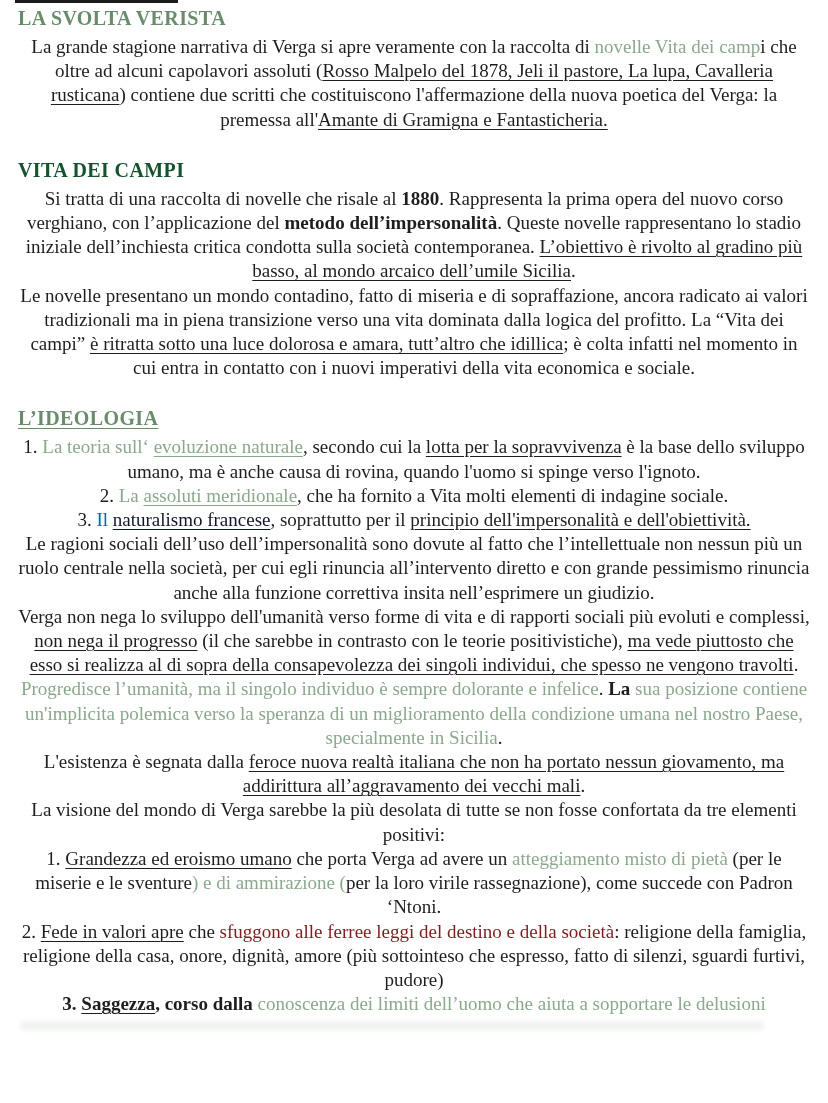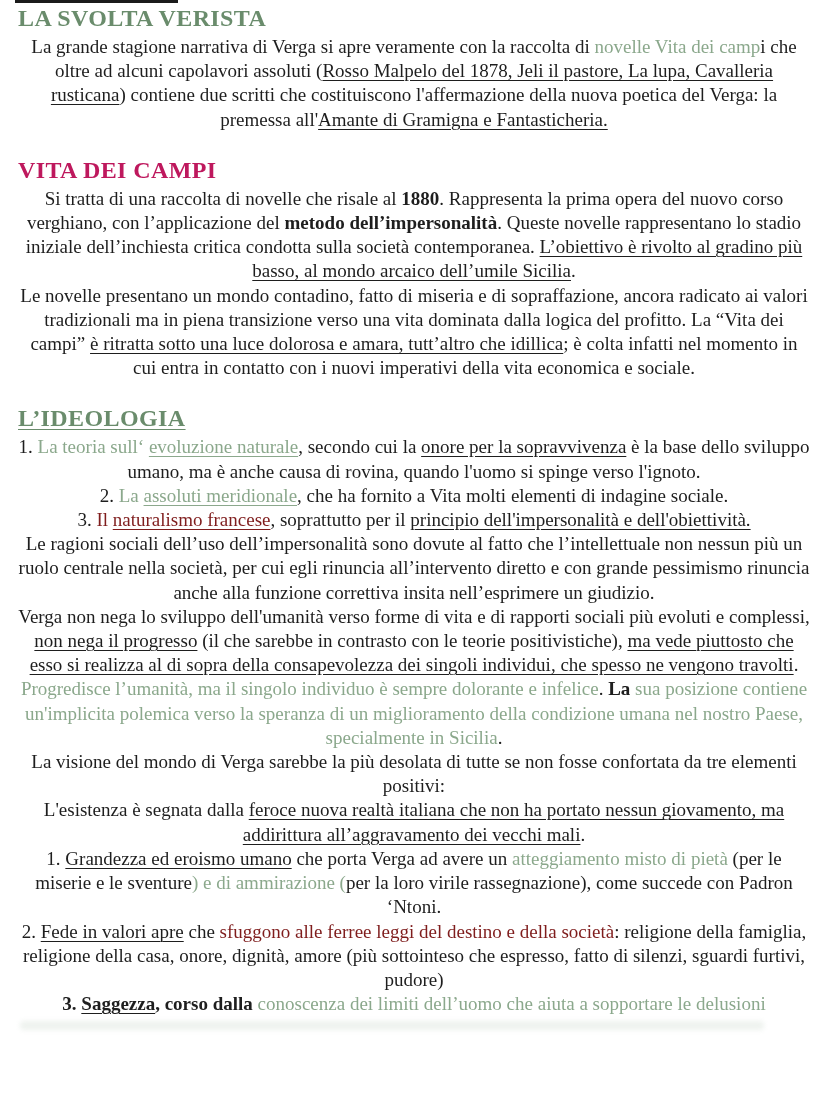--- a/index.html
+++ b/index.html
@@ -15,21 +15,21 @@
     font-size: 19px;
     line-height: 24.2px;
   }
   .artifact-top {
     position: absolute; left: 15px; top: 0; width: 163px; height: 3px;
     background: #1b1b1b;
   }
   section { margin: 0 0 27px 0; }
   section:last-of-type { margin-bottom: 0; }
   h2 {
-    font-size: 24px; font-weight: bold; margin: 0 0 6px 0;
+    font-size: 20px; font-weight: bold; margin: 0 0 6px 0;
     letter-spacing: 0.4px; line-height: 22px;
   }
   .para { margin: 0; text-align: center; }
   .bold { font-weight: bold; }
   .underline {
     text-decoration: underline;
     text-underline-offset: 3px;
     text-decoration-thickness: 1.4px;
   }
   .ghost-line {
@@ -47,37 +47,37 @@
 <main class="page" style="color: rgb(30, 30, 30);">
 
   <section>
     <h2 class="heading" style="color: rgb(106, 140, 108);">LA SVOLTA VERISTA</h2>
     <div>
         <p class="para"><span>La grande stagione narrativa di  Verga si apre veramente con la raccolta di </span><span style="color: rgb(139, 168, 140);">novelle Vita dei camp</span><span>i che oltre ad alcuni capolavori assoluti (</span><span class="underline">Rosso Malpelo del 1878, Jeli il pastore, La lupa, Cavalleria rusticana</span><span>) contiene due scritti che costituiscono l'affermazione della nuova poetica del Verga: la premessa all'</span><span class="underline">Amante di Gramigna e Fantasticheria.</span></p>
       </div>
   </section>
 
   <section>
-    <h2 class="heading" style="color: #be185d;">VITA DEI CAMPI</h2>
+    <h2 class="heading" style="color: #14532d;">VITA DEI CAMPI</h2>
     <div>
         <p class="para"><span>Si tratta di una raccolta di novelle che risale al </span><span class="bold">1880</span><span>. Rappresenta la prima opera del nuovo corso verghiano, con l’applicazione del </span><span class="bold">metodo dell’impersonalità</span><span>. Queste novelle rappresentano lo stadio iniziale dell’inchiesta critica condotta sulla società contemporanea. </span><span class="underline">L’obiettivo è rivolto al gradino più basso, al mondo arcaico dell’umile Sicilia</span><span>.</span></p>
         <p class="para"><span>Le novelle presentano un mondo contadino, fatto di miseria e di sopraffazione, ancora radicato ai valori tradizionali ma in piena transizione verso una vita dominata dalla logica del profitto. La “Vita dei campi” </span><span class="underline">è ritratta sotto una luce dolorosa e amara, tutt’altro che idillica</span><span>; è colta infatti nel momento in cui entra in contatto con i nuovi imperativi della vita economica e sociale.</span></p>
       </div>
   </section>
 
   <section>
     <h2 class="heading underline" style="color: rgb(106, 140, 108);">L’IDEOLOGIA</h2>
     <div>
-        <p class="para"><span>1. </span><span style="color: rgb(139, 168, 140);">La teoria sull‘ </span><span class="underline" style="color: rgb(139, 168, 140);">evoluzione naturale</span><span>, secondo cui la </span><span class="underline">onore per la sopravvivenza</span><span> è la base dello sviluppo umano, ma è anche causa di rovina, quando l'uomo si spinge verso l'ignoto.</span></p>
+        <p class="para"><span>1. </span><span style="color: rgb(139, 168, 140);">La teoria sull‘ </span><span class="underline" style="color: rgb(139, 168, 140);">evoluzione naturale</span><span>, secondo cui la </span><span class="underline">lotta per la sopravvivenza</span><span> è la base dello sviluppo umano, ma è anche causa di rovina, quando l'uomo si spinge verso l'ignoto.</span></p>
         <p class="para"><span>2. </span><span style="color: rgb(139, 168, 140);">La </span><span class="underline" style="color: rgb(139, 168, 140);">assoluti meridionale</span><span>, che ha fornito a Vita molti elementi di indagine sociale.</span></p>
-        <p class="para"><span>3. </span><span style="color: #7f1d1d;">Il </span><span class="underline" style="color: #7f1d1d;">naturalismo francese</span><span>, soprattutto per il </span><span class="underline">principio dell'impersonalità e dell'obiettività.</span></p>
+        <p class="para"><span>3. </span><span style="color: #0369a1;">Il </span><span class="underline" style="color: #0f172a;">naturalismo francese</span><span>, soprattutto per il </span><span class="underline">principio dell'impersonalità e dell'obiettività.</span></p>
         <p class="para"><span>Le ragioni sociali dell’uso dell’impersonalità sono dovute al fatto che l’intellettuale non nessun più un ruolo centrale nella società, per cui egli rinuncia all’intervento diretto e con grande pessimismo rinuncia anche alla funzione correttiva insita nell’esprimere un giudizio.</span></p>
         <p class="para"><span>Verga non nega lo sviluppo dell'umanità verso forme di vita e di rapporti sociali più evoluti e complessi, </span><span class="underline">non nega il progresso</span><span> (il che sarebbe in contrasto con le teorie positivistiche), </span><span class="underline">ma vede piuttosto che esso si realizza al di sopra della consapevolezza dei singoli individui, che spesso ne vengono travolti</span><span>.  </span><span style="color: rgb(139, 168, 140);">Progredisce l’umanità, ma il singolo individuo è sempre dolorante e infelice</span><span>. </span><span class="bold">La </span><span style="color: rgb(139, 168, 140);">sua posizione contiene un'implicita polemica verso la speranza di un miglioramento della condizione umana nel nostro Paese, specialmente in Sicilia</span><span>.</span></p>
+        <p class="para"><span>L'esistenza è segnata dalla </span><span class="underline">feroce nuova realtà italiana che non ha portato nessun giovamento, ma addirittura all’aggravamento dei vecchi mali</span><span>.</span></p>
         <p class="para"><span>La visione del mondo di Verga sarebbe la più desolata di tutte se non fosse confortata da tre elementi positivi:</span></p>
-        <p class="para"><span>L'esistenza è segnata dalla </span><span class="underline">feroce nuova realtà italiana che non ha portato nessun giovamento, ma addirittura all’aggravamento dei vecchi mali</span><span>.</span></p>
         <p class="para"><span>1. </span><span class="underline">Grandezza ed eroismo umano</span><span> che porta Verga ad avere un </span><span style="color: rgb(139, 168, 140);">atteggiamento misto di pietà</span><span> (per le miserie e le sventure</span><span style="color: rgb(139, 168, 140);">) e di ammirazione (</span><span>per la loro virile rassegnazione), come succede con Padron ‘Ntoni.</span></p>
         <p class="para"><span>2. </span><span class="underline">Fede in valori apre</span><span> che </span><span style="color: #7f1d1d;">sfuggono alle ferree leggi del destino e della società</span><span>: religione della famiglia, religione della casa, onore, dignità, amore (più sottointeso che espresso, fatto di silenzi, sguardi furtivi, pudore)</span></p>
         <p class="para"><span class="bold">3. </span><span class="underline bold">Saggezza</span><span class="bold">, corso dalla </span><span style="color: rgb(139, 168, 140);">conoscenza dei limiti dell’uomo che aiuta a sopportare le delusioni</span></p>
       </div>
     <div class="ghost-line"></div>
   </section>
 
 </main>
 
 </body></html>

